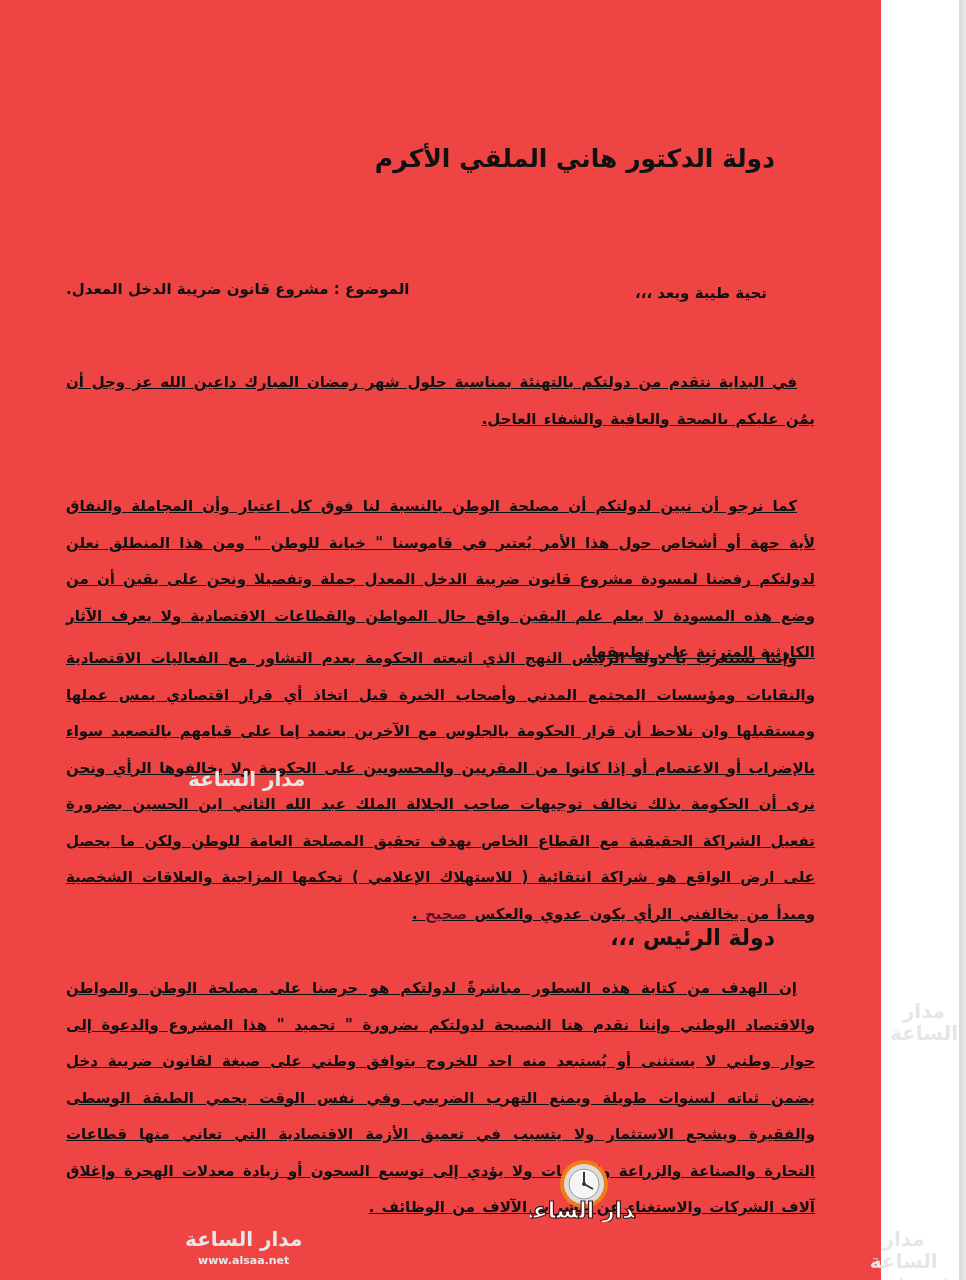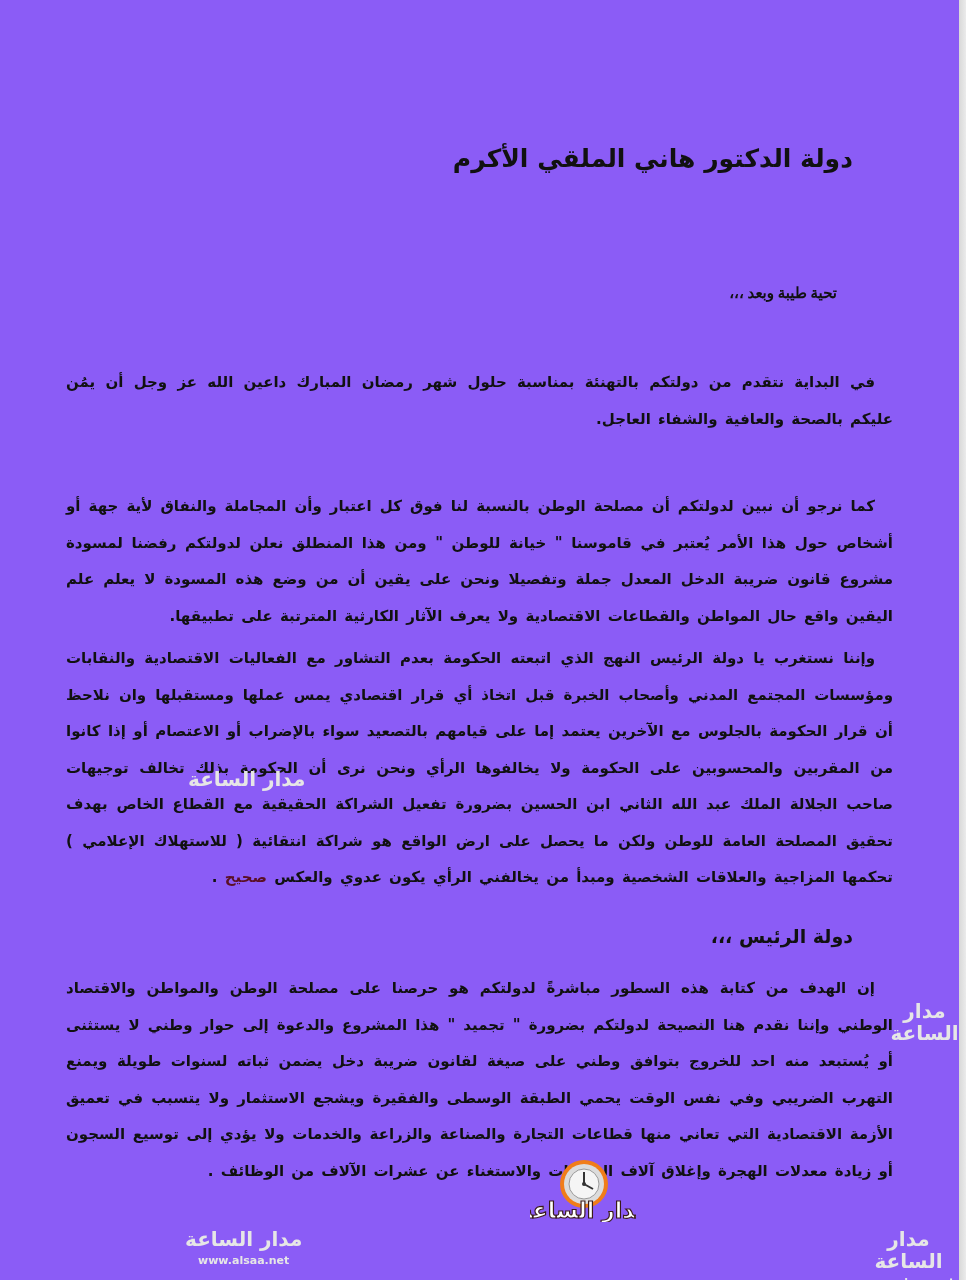--- a/index.html
+++ b/index.html
@@ -12,23 +12,23 @@
       height: 1280px;
       position: relative;
       overflow: hidden;
       font-family: "DejaVu Sans", sans-serif;
       color: #111111;
     }
     .page {
       position: absolute;
       left: 0;
       top: 0;
-      width: 959px;
+      width: 881px;
       height: 1280px;
-      background: #8b5cf6;
+      background: #ef4444;
     }
     .edge-strip {
       position: absolute;
       right: 0;
       top: 0;
       width: 7px;
       height: 1280px;
       background: linear-gradient(to right, #d8d8d8, #ebebeb);
     }
     .addressee {
@@ -44,52 +44,52 @@
       position: absolute;
       right: 106px;
       left: 66px;
       top: 284px;
       height: 30px;
       font-weight: bold;
       font-size: 15px;
     }
     .greeting {
       position: absolute;
-      right: 16px;
+      right: 8px;
       top: 0;
-      font-family: Liberation Serif, serif;
     }
     .subject {
       position: absolute;
       left: 0;
       top: -4px;
     }
     .para {
       position: absolute;
       right: 66px;
       left: 66px;
       text-align: justify;
       text-align-last: right;
       font-weight: bold;
       font-size: 15px;
       line-height: 36.5px;
       word-spacing: 2px;
+      text-decoration: underline;
     }
     .p1 { top: 364px; }
     .p2 { top: 488px; }
     .p3 { top: 640px; }
     .p4 { top: 970px; }
     .indent { display: inline-block; width: 18px; }
     .emph { color: #5a1025; }
     .section-heading {
       position: absolute;
       right: 106px;
       top: 925px;
       font-weight: bold;
-      font-size: 19px;
+      font-size: 22px;
     }
     .logo {
       position: absolute;
       left: 530px;
       top: 1158px;
       width: 106px;
       height: 64px;
     }
     .watermark {
       position: absolute;
@@ -115,20 +115,21 @@
 <body>
 
 <div class="page">
 
   <div class="addressee">
     <div>دولة الدكتور هاني الملقي الأكرم</div>
   </div>
 
   <div class="greeting-row">
     <span class="greeting">تحية طيبة وبعد ،،،</span>
+    <span class="subject">الموضوع : مشروع قانون ضريبة الدخل المعدل.</span>
   </div>
 
   <div class="para p1"><span class="indent"></span><span>في البداية نتقدم من دولتكم بالتهنئة بمناسبة حلول شهر رمضان المبارك داعين الله عز وجل أن يمُن عليكم بالصحة والعافية والشفاء العاجل.</span></div>
 
   <div class="para p2"><span class="indent"></span><span>كما نرجو أن نبين لدولتكم أن مصلحة الوطن بالنسبة لنا فوق كل اعتبار وأن المجاملة والنفاق لأية جهة أو أشخاص حول هذا الأمر يُعتبر في قاموسنا " خيانة للوطن " ومن هذا المنطلق نعلن لدولتكم رفضنا لمسودة مشروع قانون ضريبة الدخل المعدل جملة وتفصيلا ونحن على يقين أن من وضع هذه المسودة لا يعلم علم اليقين واقع حال المواطن والقطاعات الاقتصادية ولا يعرف الآثار الكارثية المترتبة على تطبيقها.</span></div>
 
   <div class="para p3"><span class="indent"></span><span>وإننا نستغرب يا دولة الرئيس النهج الذي اتبعته الحكومة بعدم التشاور مع الفعاليات الاقتصادية والنقابات ومؤسسات المجتمع المدني وأصحاب الخبرة قبل اتخاذ أي قرار اقتصادي يمس عملها ومستقبلها وان نلاحظ أن قرار الحكومة بالجلوس مع الآخرين يعتمد إما على قيامهم بالتصعيد سواء بالإضراب أو الاعتصام أو إذا كانوا من المقربين والمحسوبين على الحكومة ولا يخالفوها الرأي ونحن نرى أن الحكومة بذلك تخالف توجيهات صاحب الجلالة الملك عبد الله الثاني ابن الحسين بضرورة  تفعيل الشراكة الحقيقية مع القطاع الخاص بهدف تحقيق المصلحة العامة للوطن ولكن ما يحصل على ارض الواقع هو شراكة انتقائية ( للاستهلاك الإعلامي ) تحكمها المزاجية والعلاقات الشخصية ومبدأ من يخالفني الرأي يكون عدوي والعكس</span> <span class="emph">صحيح</span><span> .</span></div>
 
   <div class="section-heading">دولة الرئيس ،،،</div>
 

